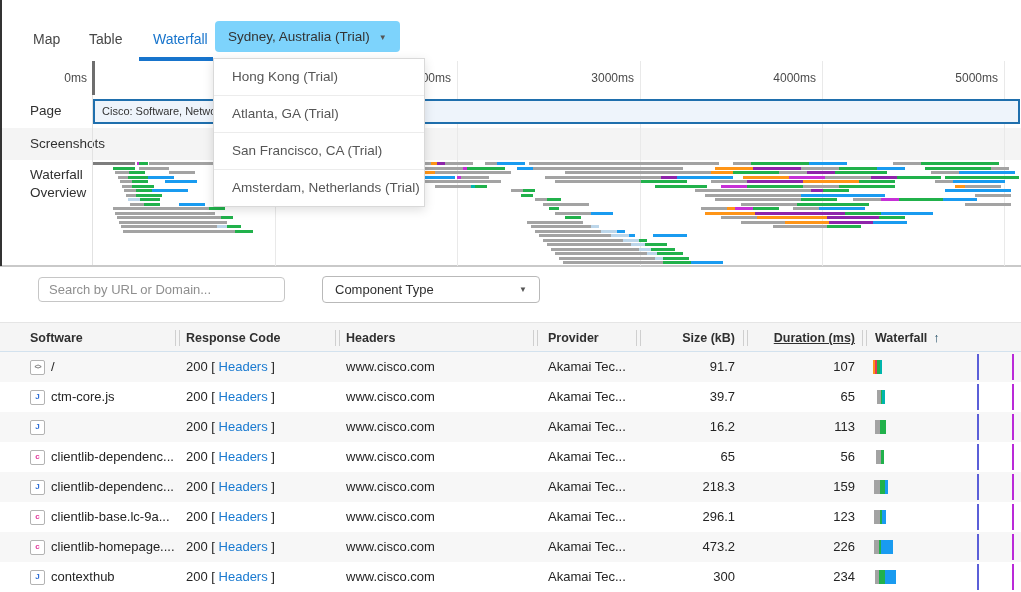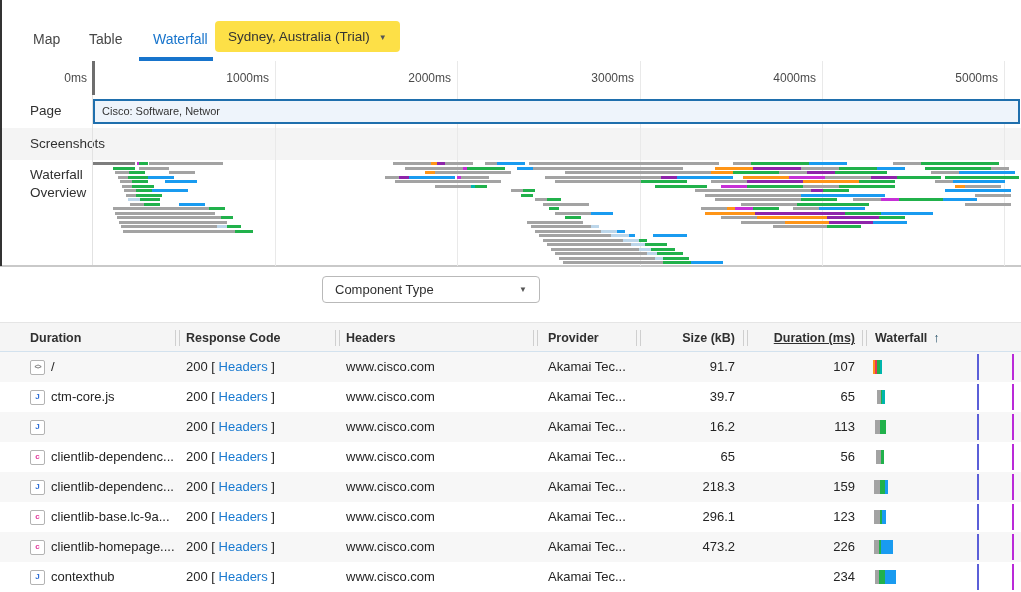--- a/index.html
+++ b/index.html
@@ -4,21 +4,21 @@
 <style>
   html,body{margin:0;padding:0;background:#fff}
   #app{position:relative;width:1021px;height:592px;background:#fff;overflow:hidden;
        font-family:"Liberation Sans","DejaVu Sans",sans-serif;color:#2b2b2b}
 
   
   #tabs{position:absolute;top:0;left:0;width:100%;height:61px;background:#fff;z-index:6}
   .tab{position:absolute;top:31px;font-size:14px;color:#474747;cursor:pointer;white-space:nowrap}
   .tab.active{color:#1774cc}
   #tab-underline{position:absolute;left:139px;top:57px;width:74px;height:4px;background:#1774cc}
-  #loc-btn{position:absolute;left:215px;top:21px;height:31px;background:#fde047;border-radius:4px;
+  #loc-btn{position:absolute;left:215px;top:21px;height:31px;background:#7dd3fc;border-radius:4px;
            display:flex;align-items:center;gap:9px;padding:0 13px;font-size:13.5px;color:#333;cursor:pointer}
   #loc-caret{font-size:8px;color:#555;transform:translateY(1px)}
 
   
   #ruler{position:absolute;top:61px;left:0;width:100%;height:34px;background:#fff;border-bottom:1px solid #d8d8d8;z-index:1}
   .tick-label{position:absolute;top:10px;width:74px;text-align:right;font-size:12px;color:#4a4a4a}
   .gridline{position:absolute;top:61px;width:1px;height:205px;background:#e9e9e9;z-index:2}
   #zero-tick{position:absolute;left:92px;top:61px;width:3px;height:34px;background:#6e6e6e;z-index:3}
 
   
@@ -454,27 +454,28 @@
       <div class="ovbar" style="left: 563px; top: 101px;">
         <div style="width: 100px; background: rgb(163, 163, 163);"></div>
         <div style="width: 28px; background: rgb(33, 177, 75);"></div>
         <div style="width: 32px; background: rgb(25, 155, 240);"></div>
       </div>
     </div>
   <div id="col-sep"></div>
   <div id="section-bottom"></div>
   <div id="left-edge"></div>
 
+  <input id="search" type="text" placeholder="Search by URL or Domain..." style="">
   <div id="ctype">
     <span>Component Type</span>
     <span class="caret">▼</span>
   </div>
 
   <div id="thead">
-      <div class="hcell" style="left: 30px;"><span>Duration</span></div>
+      <div class="hcell" style="left: 30px;"><span>Software</span></div>
       <div class="hcell" style="left: 186px;"><span>Response Code</span></div>
       <div class="hcell" style="left: 346px;"><span>Headers</span></div>
       <div class="hcell" style="left: 548px;"><span>Provider</span></div>
       <div class="hcell num" style="left: 640px; width: 95px;"><span>Size (kB)</span></div>
       <div class="hcell num" style="left: 760px; width: 95px; text-decoration: underline;"><span>Duration (ms)</span></div>
       <div class="hcell" style="left: 875px;"><span>Waterfall</span><span class="sort-arrow">↑</span></div>
       <div class="hsep" style="left: 175px;"></div>
       <div class="hsep" style="left: 179px;"></div>
       <div class="hsep" style="left: 335px;"></div>
       <div class="hsep" style="left: 339px;"></div>
@@ -613,30 +614,37 @@
         <div class="marker" style="left: 1012px; background: rgb(186, 42, 216);"></div>
       </div>
       <div class="trow">
         <div class="cell namecell" style="left: 30px; width: 145px;">
           <div class="fic js">J</div>
           <span>contexthub</span>
         </div>
         <div class="cell" style="left: 186px;"><span>200</span><span> [ </span><a class="hlink">Headers</a><span> ]</span></div>
         <div class="cell" style="left: 346px;">www.cisco.com</div>
         <div class="cell" style="left: 548px;">Akamai Tec...</div>
+        <div class="cell num" style="left: 640px; width: 95px;">300</div>
         <div class="cell num" style="left: 760px; width: 95px;">234</div>
         <div class="wfbar" style="left: 875px;">
           <div style="width: 4px; background: rgb(163, 163, 163);"></div>
           <div style="width: 6px; background: rgb(33, 177, 75);"></div>
           <div style="width: 11px; background: rgb(25, 155, 240);"></div>
         </div>
         <div class="marker" style="left: 977px; background: rgb(91, 95, 216);"></div>
         <div class="marker" style="left: 1012px; background: rgb(186, 42, 216);"></div>
       </div>
     </div>
 
+  <div id="loc-menu">
+      <div class="menu-item">Hong Kong (Trial)</div>
+      <div class="menu-item">Atlanta, GA (Trial)</div>
+      <div class="menu-item">San Francisco, CA (Trial)</div>
+      <div class="menu-item">Amsterdam, Netherlands (Trial)</div>
+    </div>
 
 <div class="gridline" style="left: 275px;"></div>
     <div class="gridline" style="left: 457px;"></div>
     <div class="gridline" style="left: 640px;"></div>
     <div class="gridline" style="left: 822px;"></div>
     <div class="gridline" style="left: 1004px;"></div>
   </div>
 
 </body></html>

